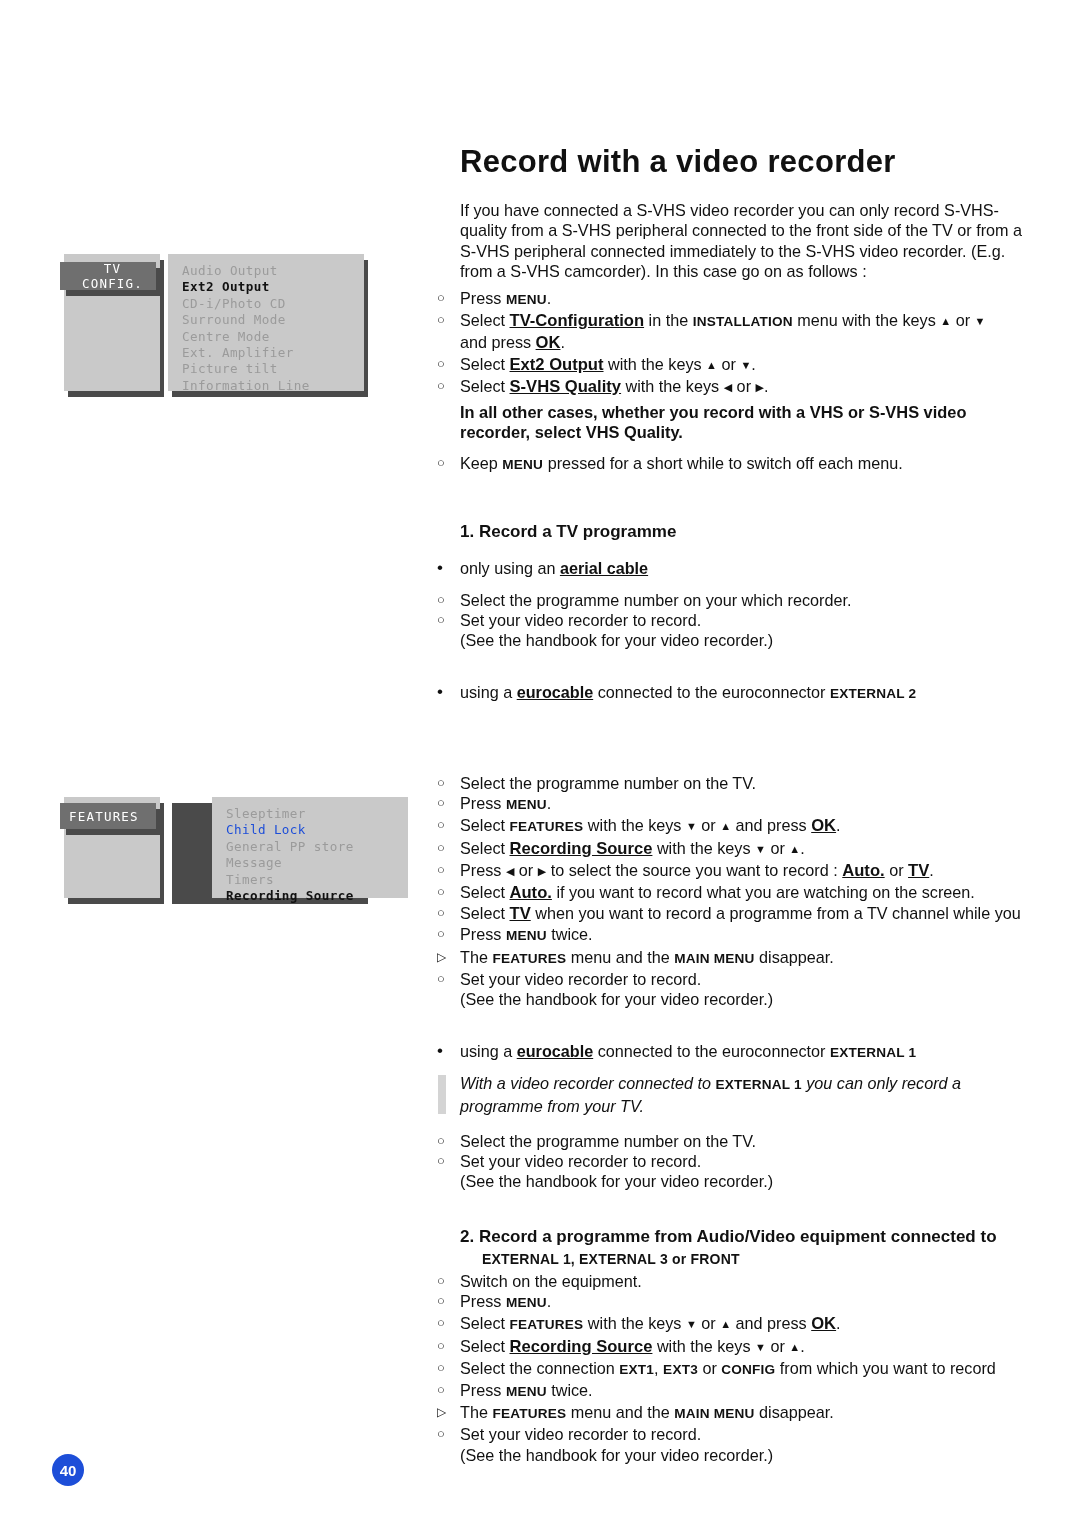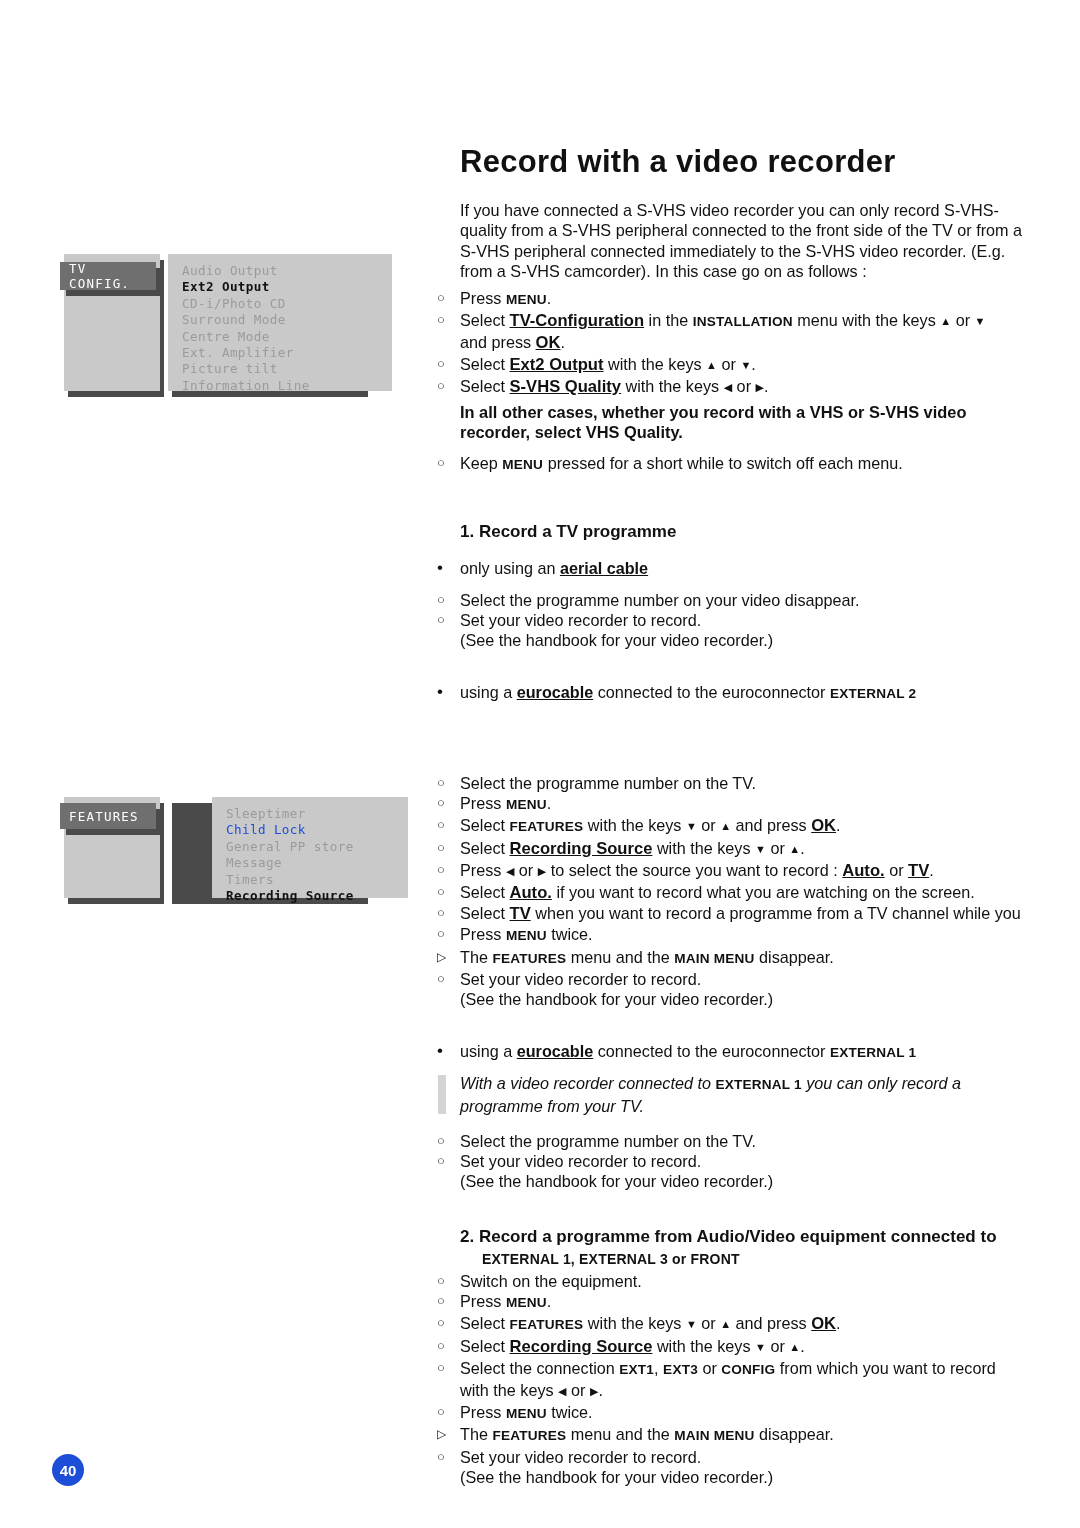--- a/index.html
+++ b/index.html
@@ -200,32 +200,32 @@
 <body>
 
 <div class="page">
 
   <div class="left-col">
 
     <div class="osd" style="left:60px; top:252px; width:310px; height:145px;">
       <div class="shadow" style="left: 8px; top: 8px; width: 96px; height: 137px; background: rgb(74, 74, 74);"></div>
       <div class="osd-panel" style="left: 4px; top: 2px; width: 96px; height: 137px; background: rgb(201, 201, 201);"></div>
       <div class="shadow" style="left: 112px; top: 8px; width: 196px; height: 137px; background: rgb(74, 74, 74);"></div>
-      <div class="osd-list" style="left: 108px; top: 2px; width: 224px; height: 137px; background: rgb(201, 201, 201);">
+      <div class="osd-list" style="left: 108px; top: 2px; width: 196px; height: 137px; background: rgb(201, 201, 201);">
         <div class="item" style="color: rgb(155, 155, 155);">Audio Output</div>
         <div class="item sel" style="color: rgb(17, 17, 17);">Ext2 Output</div>
         <div class="item" style="color: rgb(155, 155, 155);">CD-i/Photo CD</div>
         <div class="item" style="color: rgb(155, 155, 155);">Surround Mode</div>
         <div class="item" style="color: rgb(155, 155, 155);">Centre Mode</div>
         <div class="item" style="color: rgb(155, 155, 155);">Ext. Amplifier</div>
         <div class="item" style="color: rgb(155, 155, 155);">Picture tilt</div>
         <div class="item" style="color: rgb(155, 155, 155);">Information Line</div>
       </div>
       <div class="shadow" style="left: 6px; top: 16px; width: 96px; height: 28px; background: rgb(74, 74, 74);"></div>
-      <div class="osd-tab" style="left: 0px; top: 10px; width: 96px; height: 28px; background: rgb(111, 111, 111);">TV CONFIG.</div>
+      <div class="osd-tab" style="left: 0px; top: 10px; width: 96px; height: 28px; background: rgb(111, 111, 111); text-align: center;">TV CONFIG.</div>
     </div>
 
     <div class="osd" style="left:60px; top:795px; width:310px; height:110px;">
       <div class="shadow" style="left: 8px; top: 8px; width: 96px; height: 101px; background: rgb(74, 74, 74);"></div>
       <div class="osd-panel" style="left: 4px; top: 2px; width: 96px; height: 101px; background: rgb(201, 201, 201);"></div>
       <div class="shadow" style="left: 112px; top: 8px; width: 196px; height: 101px; background: rgb(74, 74, 74);"></div>
       <div class="osd-list" style="left: 108px; top: 2px; width: 196px; height: 101px; background: rgb(201, 201, 201); margin-left: 44px;">
         <div class="item" style="color: rgb(155, 155, 155);">Sleeptimer</div>
         <div class="item" style="color: #1d4ed8;">Child Lock</div>
         <div class="item" style="color: rgb(155, 155, 155);">General PP store</div>
@@ -280,21 +280,21 @@
     <div class="num-heading" style="position:absolute; top:521px;">1. Record a TV programme</div>
 
     <div class="sub-bullet" style="position:absolute; top:558px;">
       <span class="marker">•</span>
       <span class="txt" id="bullet-aerial">only using an <b>aerial cable</b></span>
     </div>
 
     <div class="steps" id="steps-aerial" style="top:590px;">
         <div class="row">
           <span class="marker">○</span>
-          <span class="txt">Select the programme number on your video disappear.</span>
+          <span class="txt">Select the programme number on your which recorder.</span>
         </div>
         <div class="row">
           <span class="marker">○</span>
           <span class="txt">Set your video recorder to record.</span>
         </div>
         <div class="row cont-row">
           <span class="marker"></span>
           <span class="txt">(See the handbook for your video recorder.)</span>
         </div>
       </div>
@@ -399,24 +399,20 @@
           <span class="txt">Select <span class="sc">FEATURES</span> with the keys <span class="arrow">▼</span> or <span class="arrow">▲</span> and press <b class="bigb">OK</b>.</span>
         </div>
         <div class="row">
           <span class="marker">○</span>
           <span class="txt">Select <b class="bigb">Recording Source</b> with the keys <span class="arrow">▼</span> or <span class="arrow">▲</span>.</span>
         </div>
         <div class="row">
           <span class="marker">○</span>
           <span class="txt">Select the connection <span class="sc">EXT1</span>, <span class="sc">EXT3</span> or <span class="sc">CONFIG</span> from which you want to record</span>
         </div>
-        <div class="row cont-row">
-          <span class="marker"></span>
-          <span class="txt">with the keys <span class="arrow">◀</span> or <span class="arrow">▶</span>.</span>
-        </div>
         <div class="row">
           <span class="marker">○</span>
           <span class="txt">Press <span class="sc">MENU</span> twice.</span>
         </div>
         <div class="row">
           <span class="marker tri">▷</span>
           <span class="txt">The <span class="sc">FEATURES</span> menu and the <span class="sc">MAIN MENU</span> disappear.</span>
         </div>
         <div class="row">
           <span class="marker">○</span>

